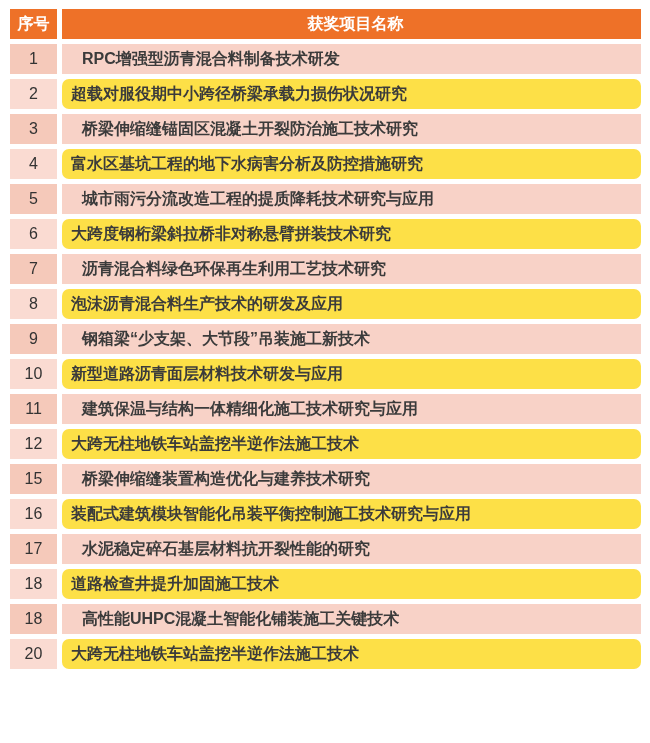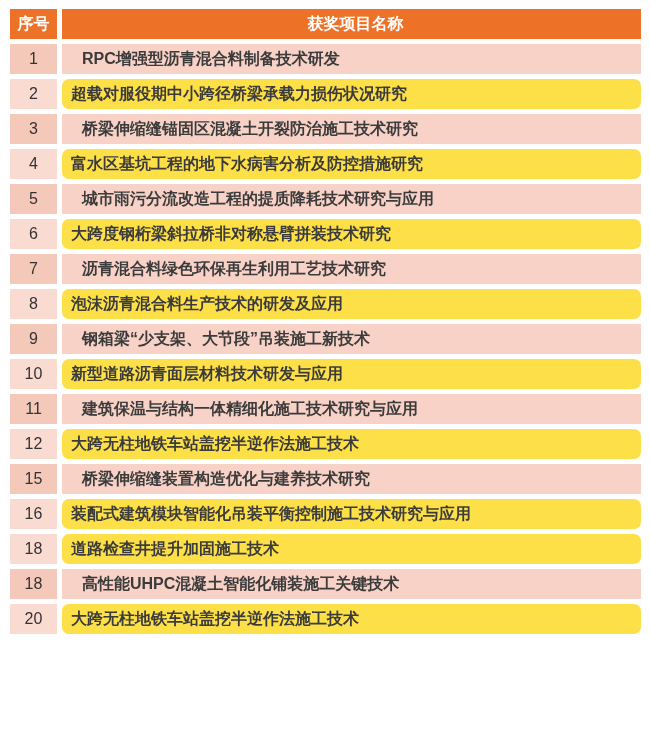--- a/index.html
+++ b/index.html
@@ -143,20 +143,24 @@
   <div class="t-row body-row odd">
     <div class="cell cell-no">15</div>
     <div class="cell cell-name">桥梁伸缩缝装置构造优化与建养技术研究</div>
   </div>
 
   <div class="t-row body-row even">
     <div class="cell cell-no">16</div>
     <div class="cell cell-name">装配式建筑模块智能化吊装平衡控制施工技术研究与应用</div>
   </div>
 
+  <div class="t-row body-row odd">
+    <div class="cell cell-no">17</div>
+    <div class="cell cell-name">水泥稳定碎石基层材料抗开裂性能的研究</div>
+  </div>
 
   <div class="t-row body-row even">
     <div class="cell cell-no">18</div>
     <div class="cell cell-name">道路检查井提升加固施工技术</div>
   </div>
 
   <div class="t-row body-row odd">
     <div class="cell cell-no">18</div>
     <div class="cell cell-name">高性能UHPC混凝土智能化铺装施工关键技术</div>
   </div>

